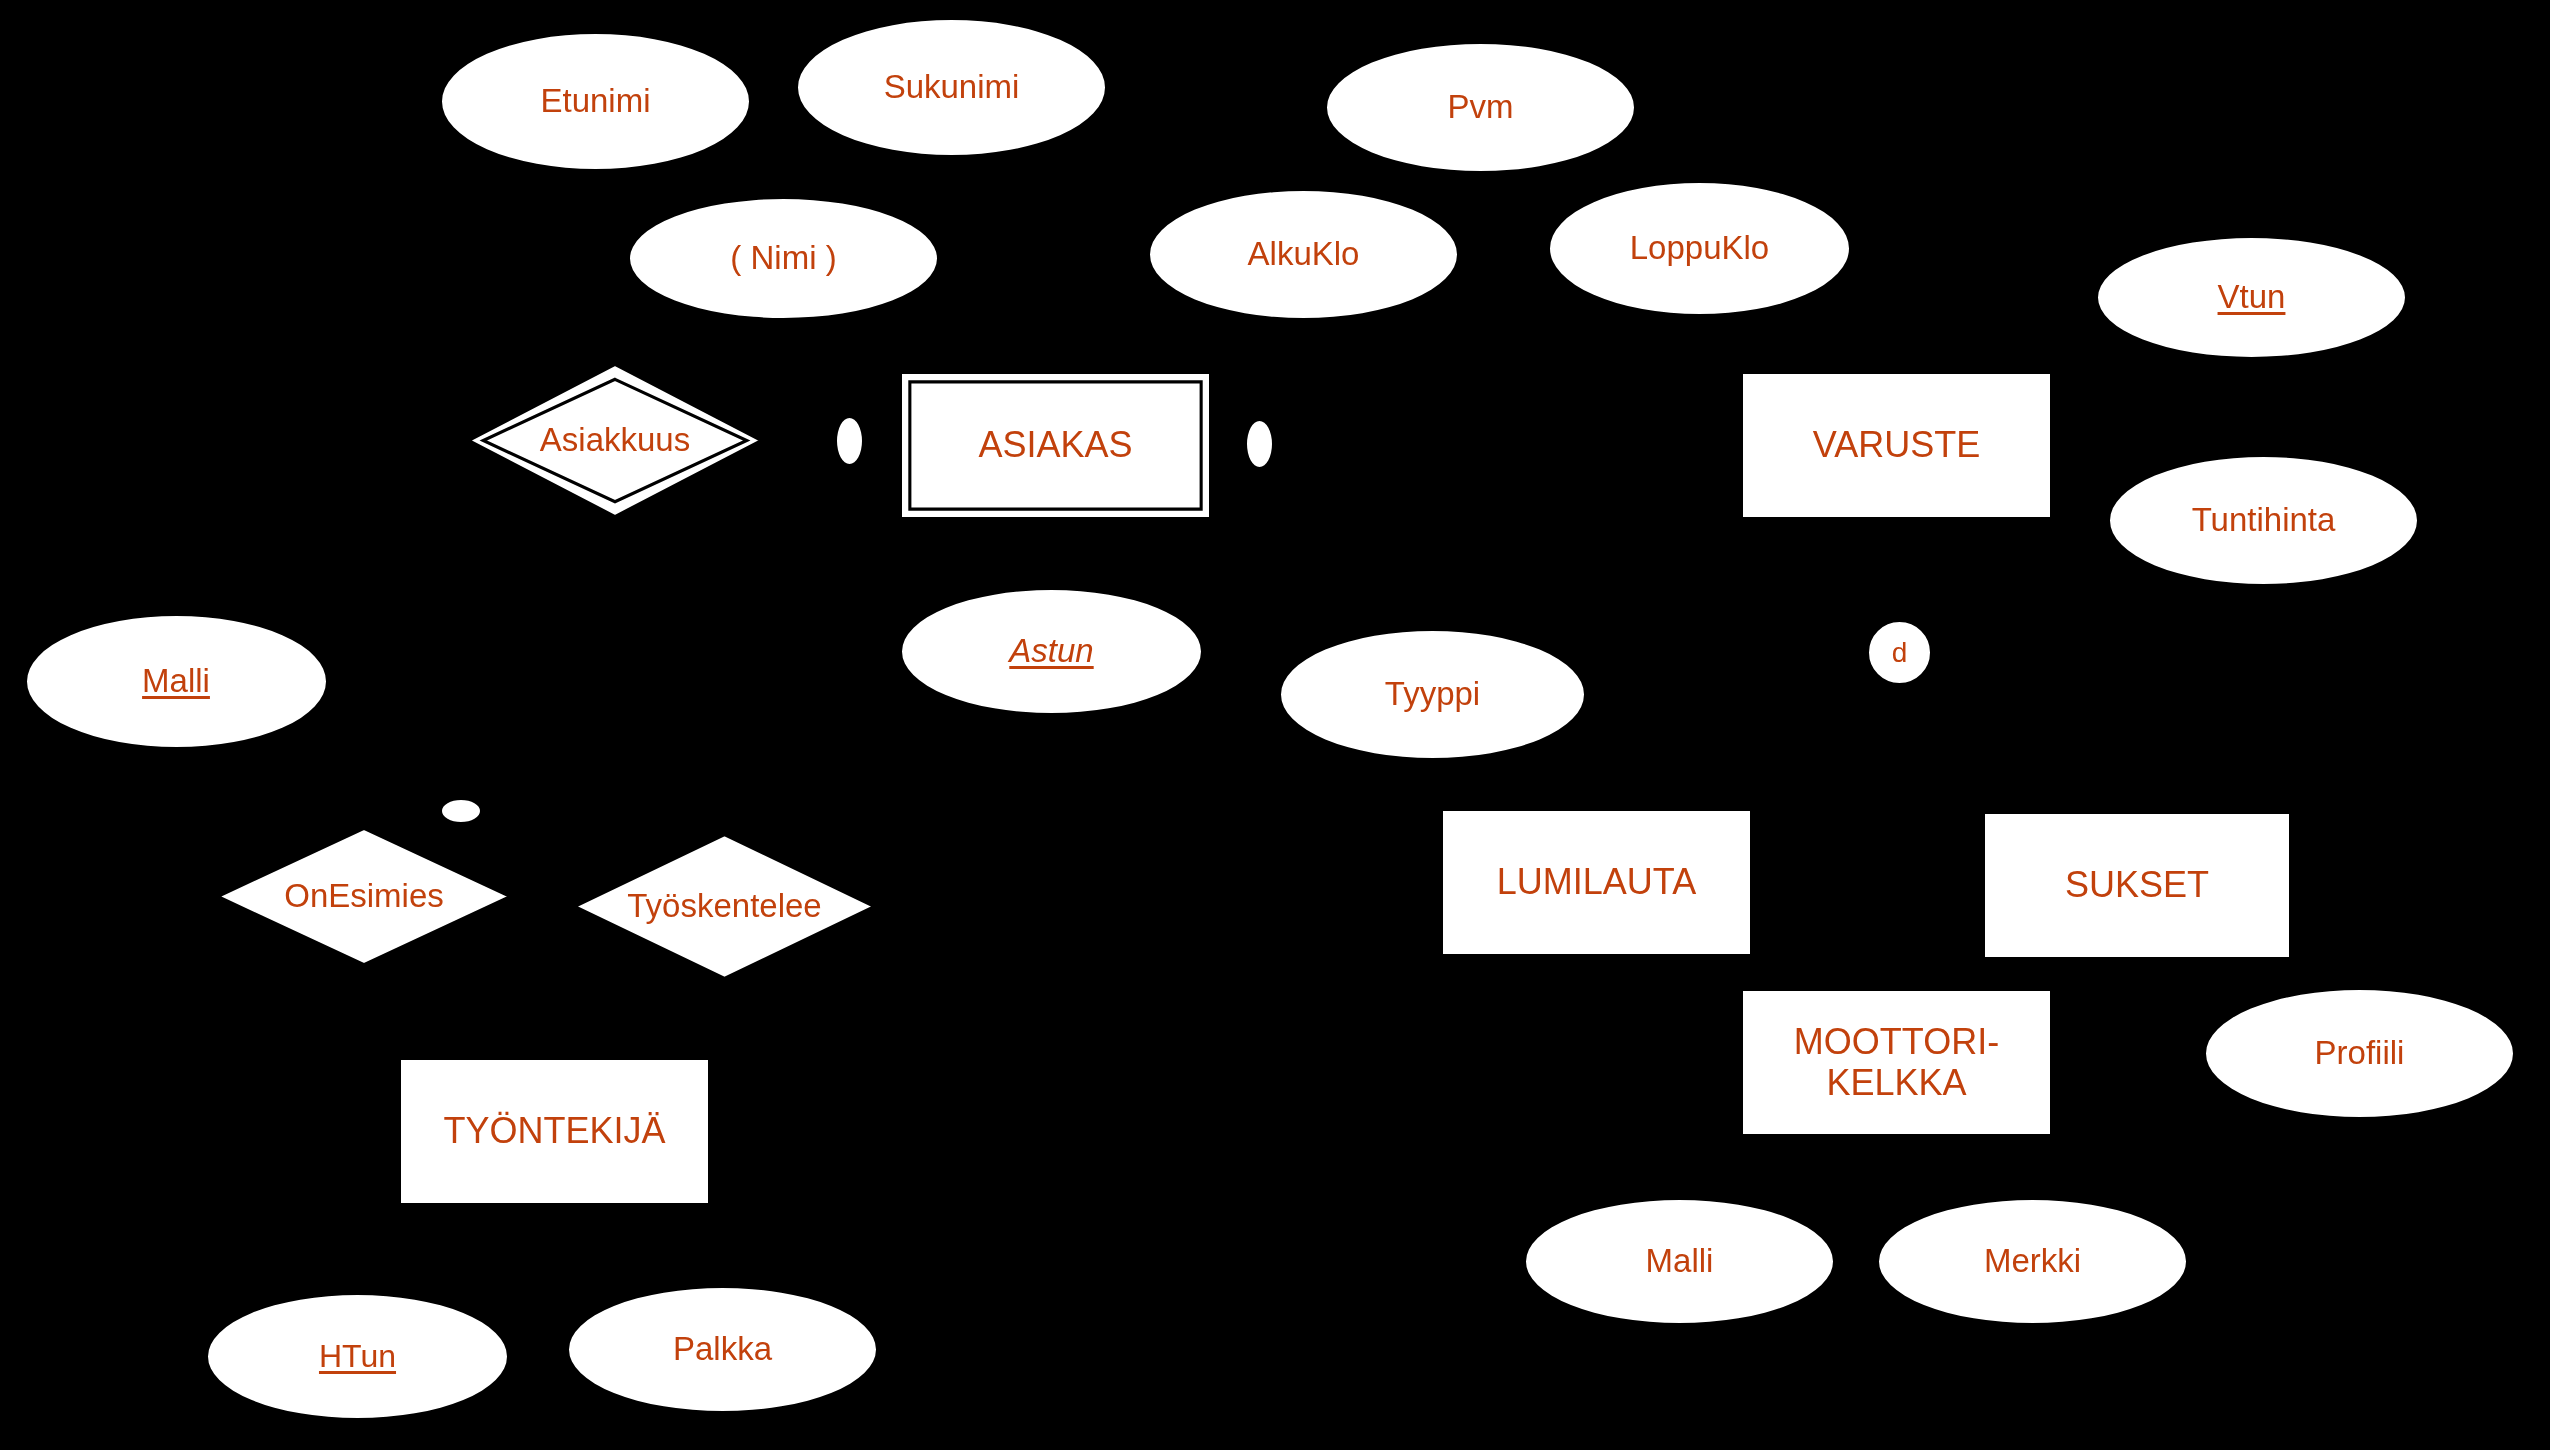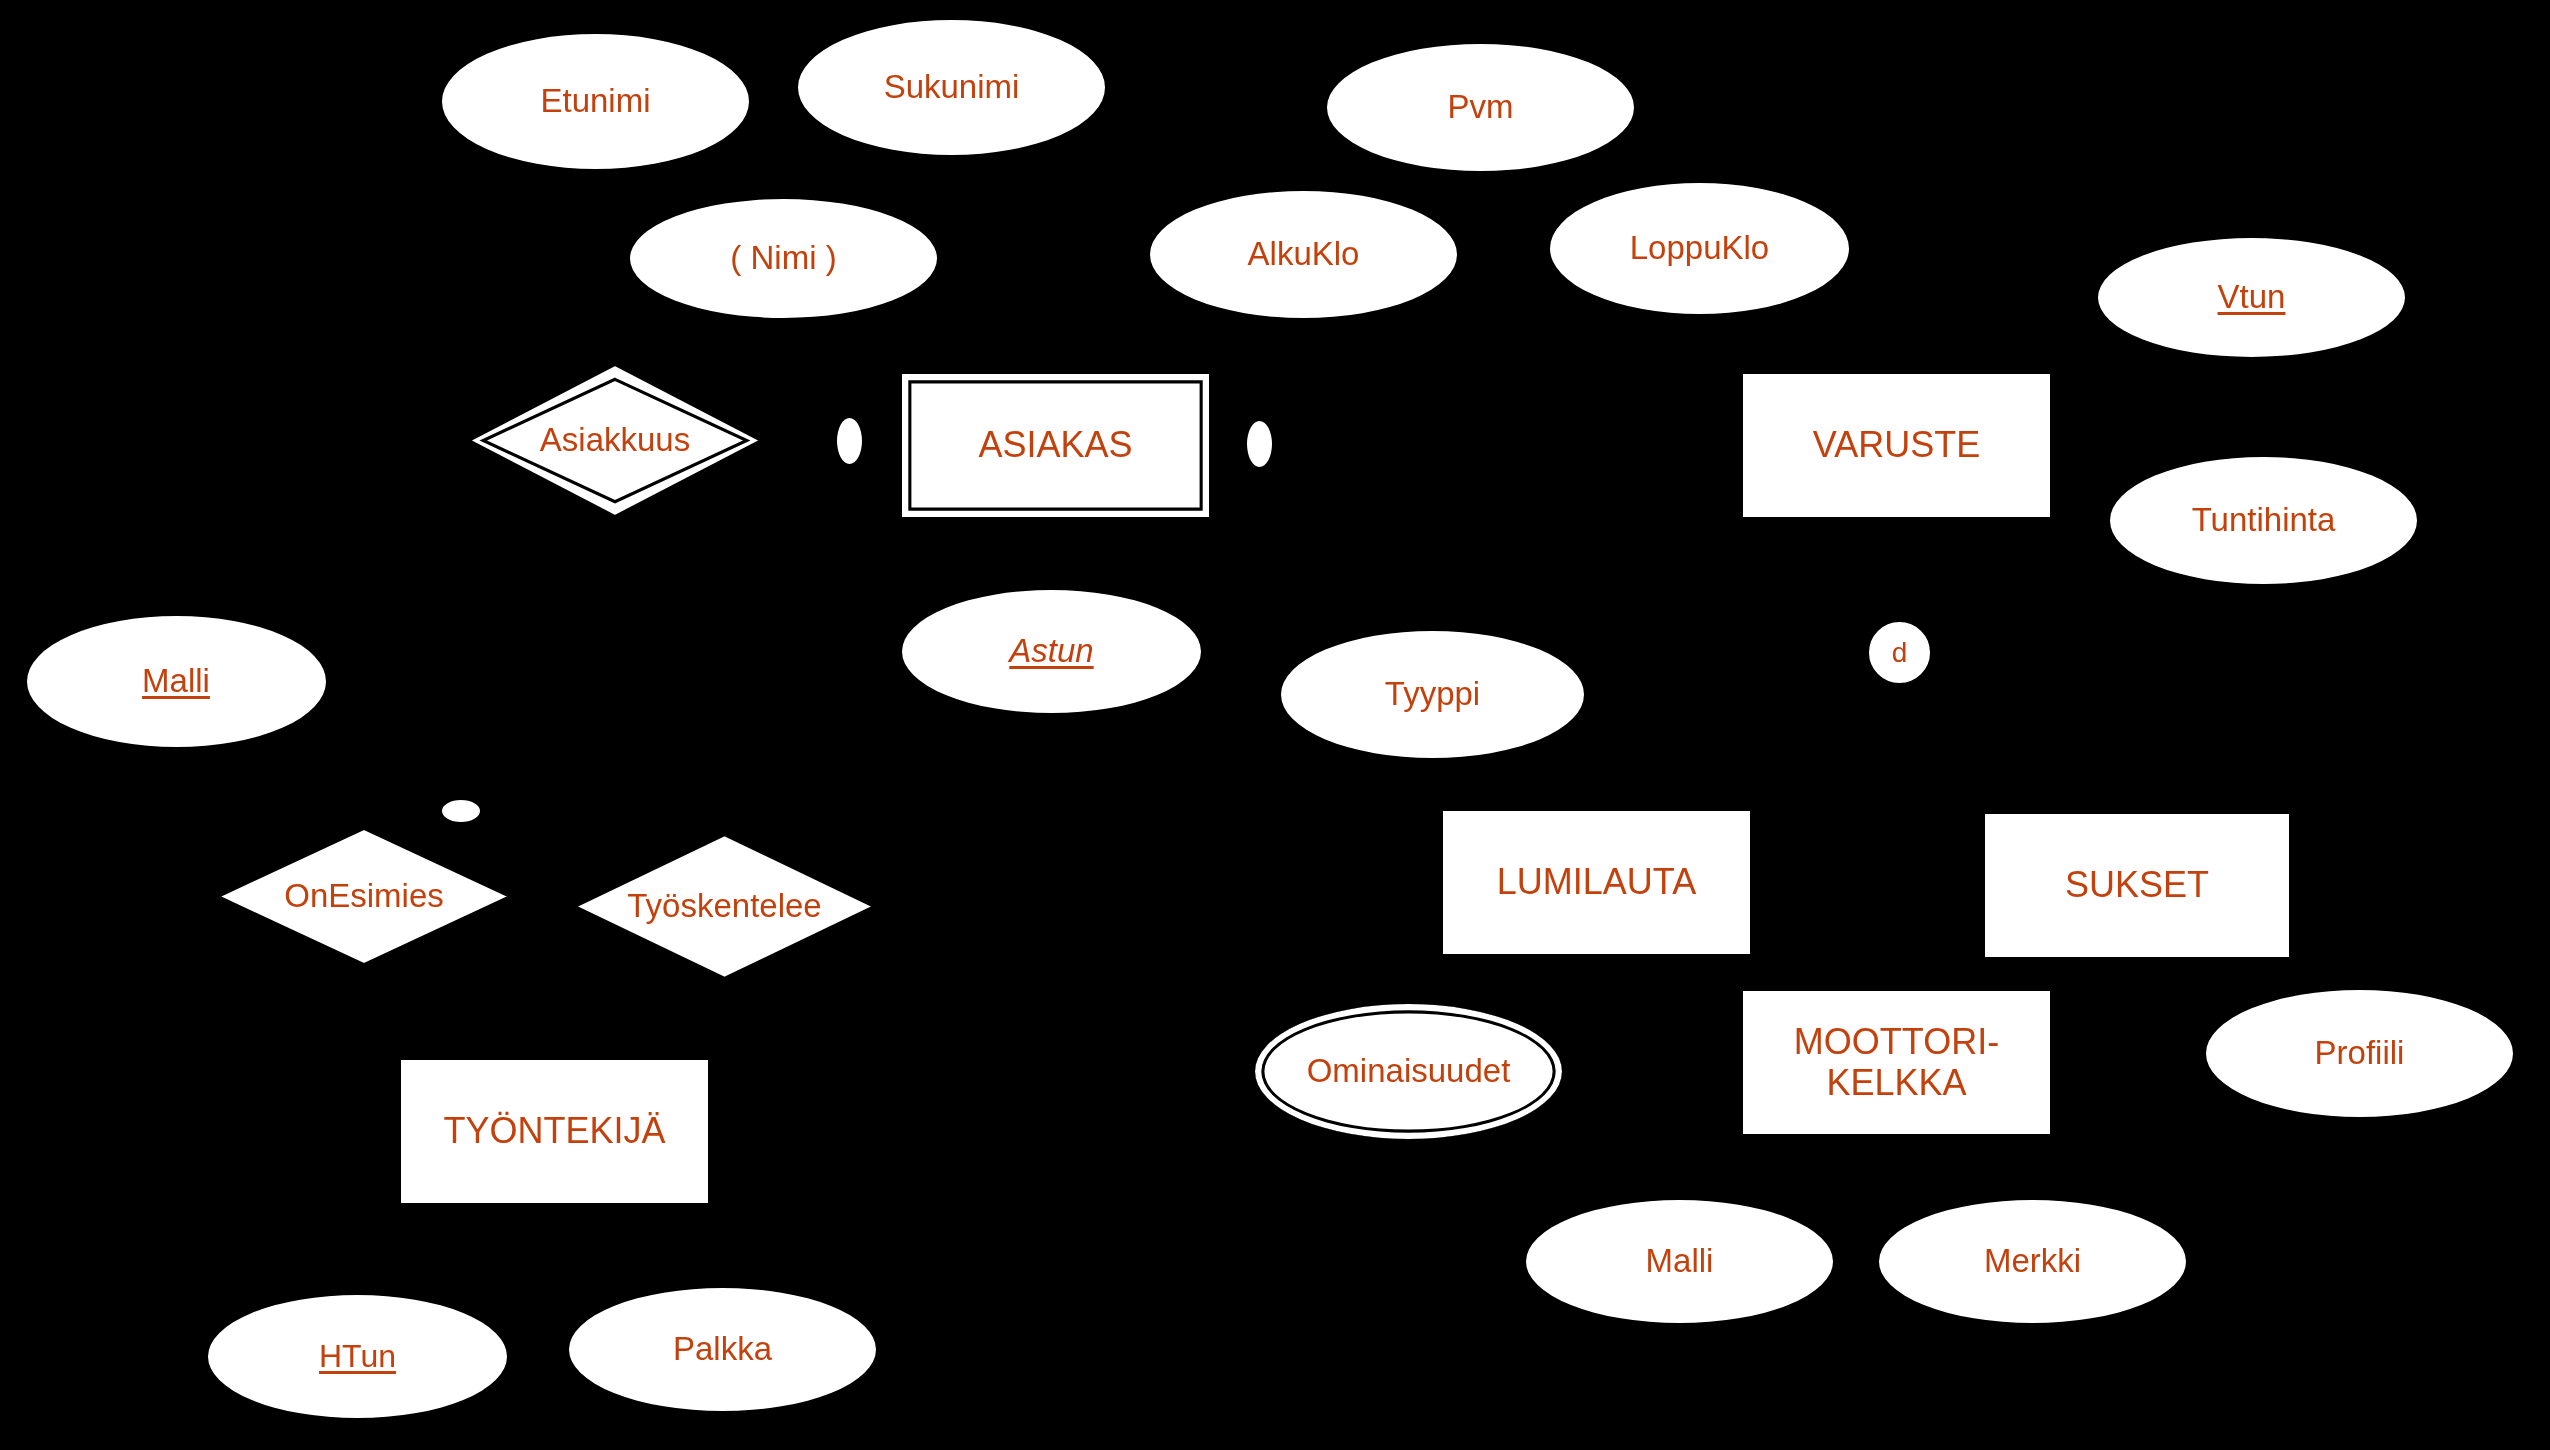--- a/index.html
+++ b/index.html
@@ -137,23 +137,20 @@
         <polygon points="195,3 387,95 195,187 3,95" fill="#ffffff" stroke="#000000" stroke-width="4"></polygon>
       </svg>
       <span class="label dlabel">Työskentelee</span>
     </div>
     <div class="node rect" style="left: 1440px; top: 808px; width: 313px; height: 149px; font-size: 36px;">
       <span class="label">LUMILAUTA</span>
     </div>
     <div class="node rect" style="left: 1982px; top: 811px; width: 310px; height: 149px; font-size: 36px;">
       <span class="label">SUKSET</span>
     </div>
-    <div class="node ellipse-double" style="left: 1252px; top: 1001px; width: 313px; height: 141px; font-size: 33px;">
-      <span class="label">Ominaisuudet</span>
-    </div>
     <div class="node rect" style="left: 1740px; top: 988px; width: 313px; height: 149px; font-size: 36px;">
       <span class="label">MOOTTORI-
 KELKKA</span>
     </div>
     <div class="node ellipse" style="left: 2203px; top: 987px; width: 313px; height: 133px; font-size: 33px;">
       <span class="label">Profiili</span>
     </div>
     <div class="node rect" style="left: 398px; top: 1057px; width: 313px; height: 149px; font-size: 36px;">
       <span class="label">TYÖNTEKIJÄ</span>
     </div>

